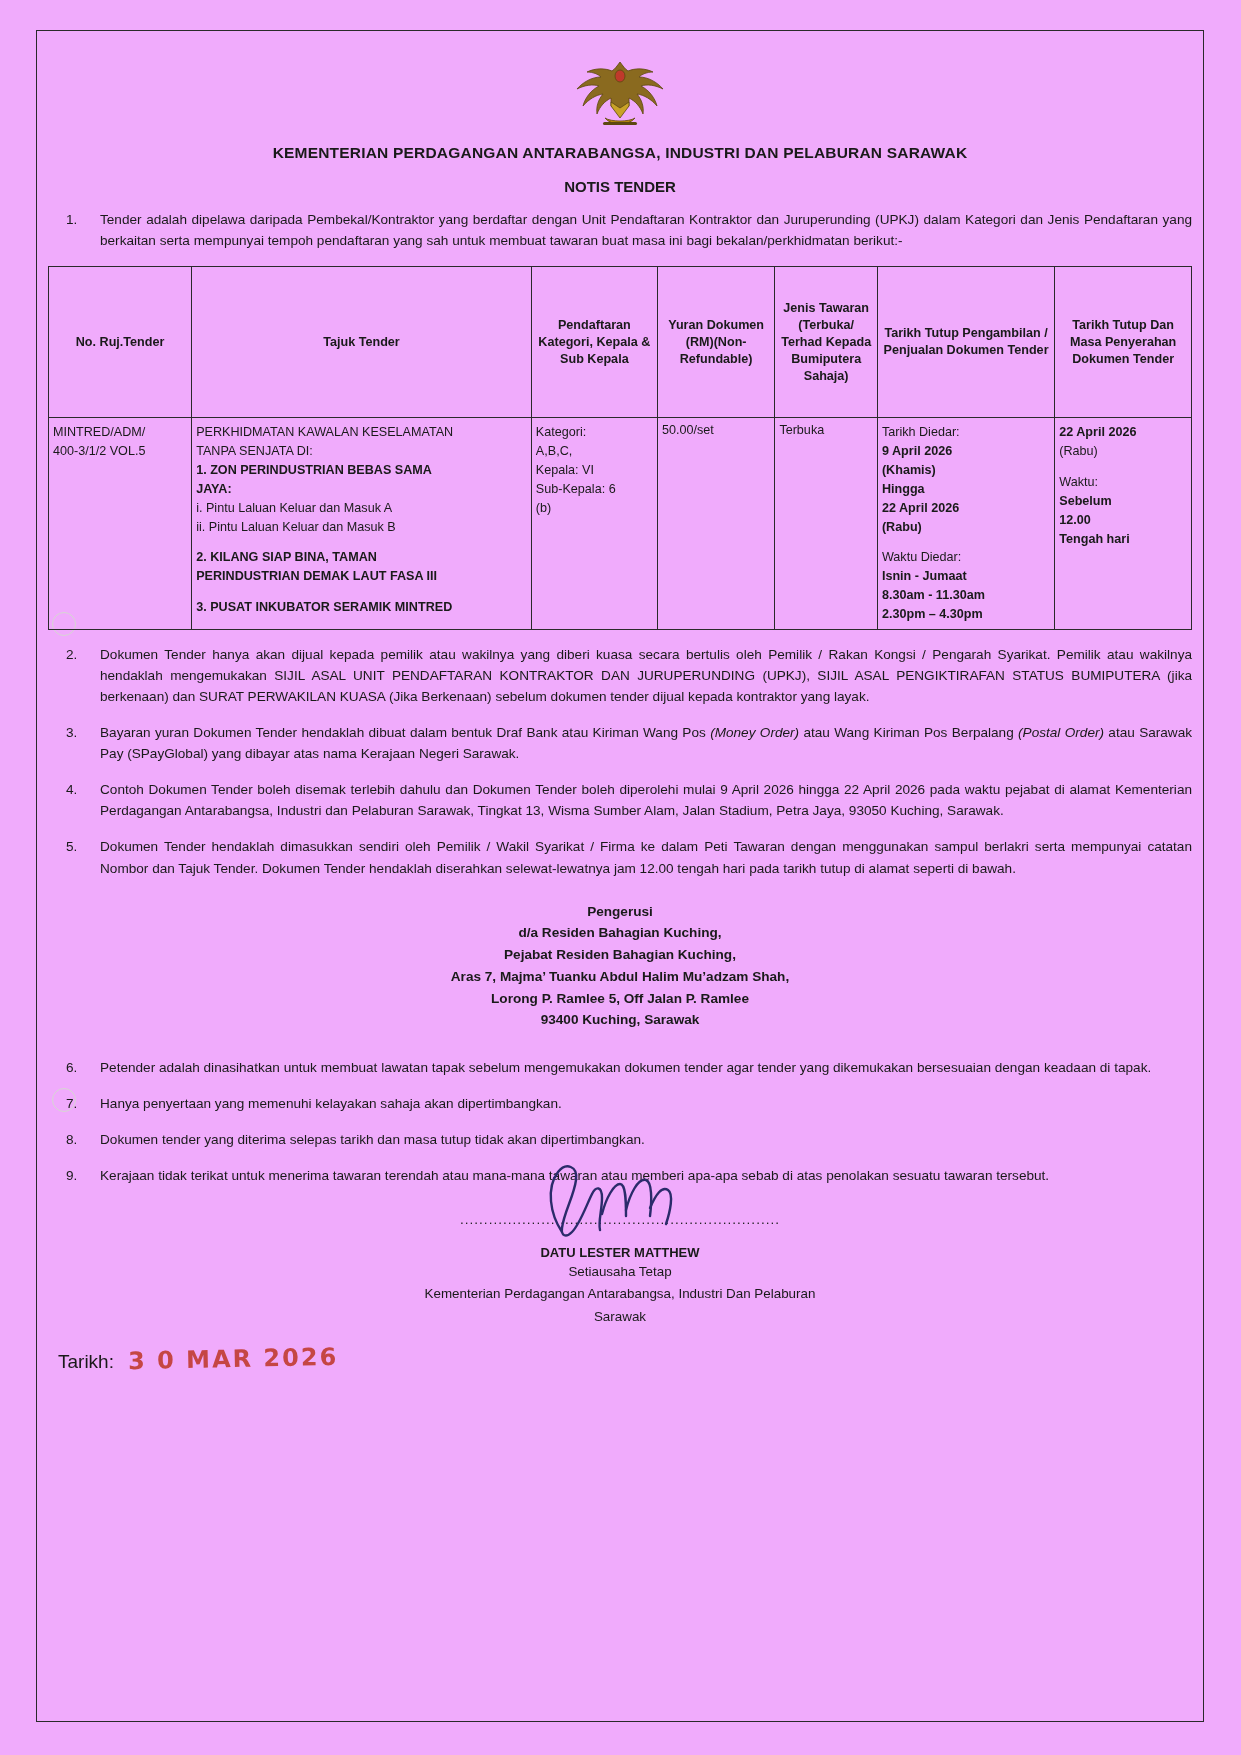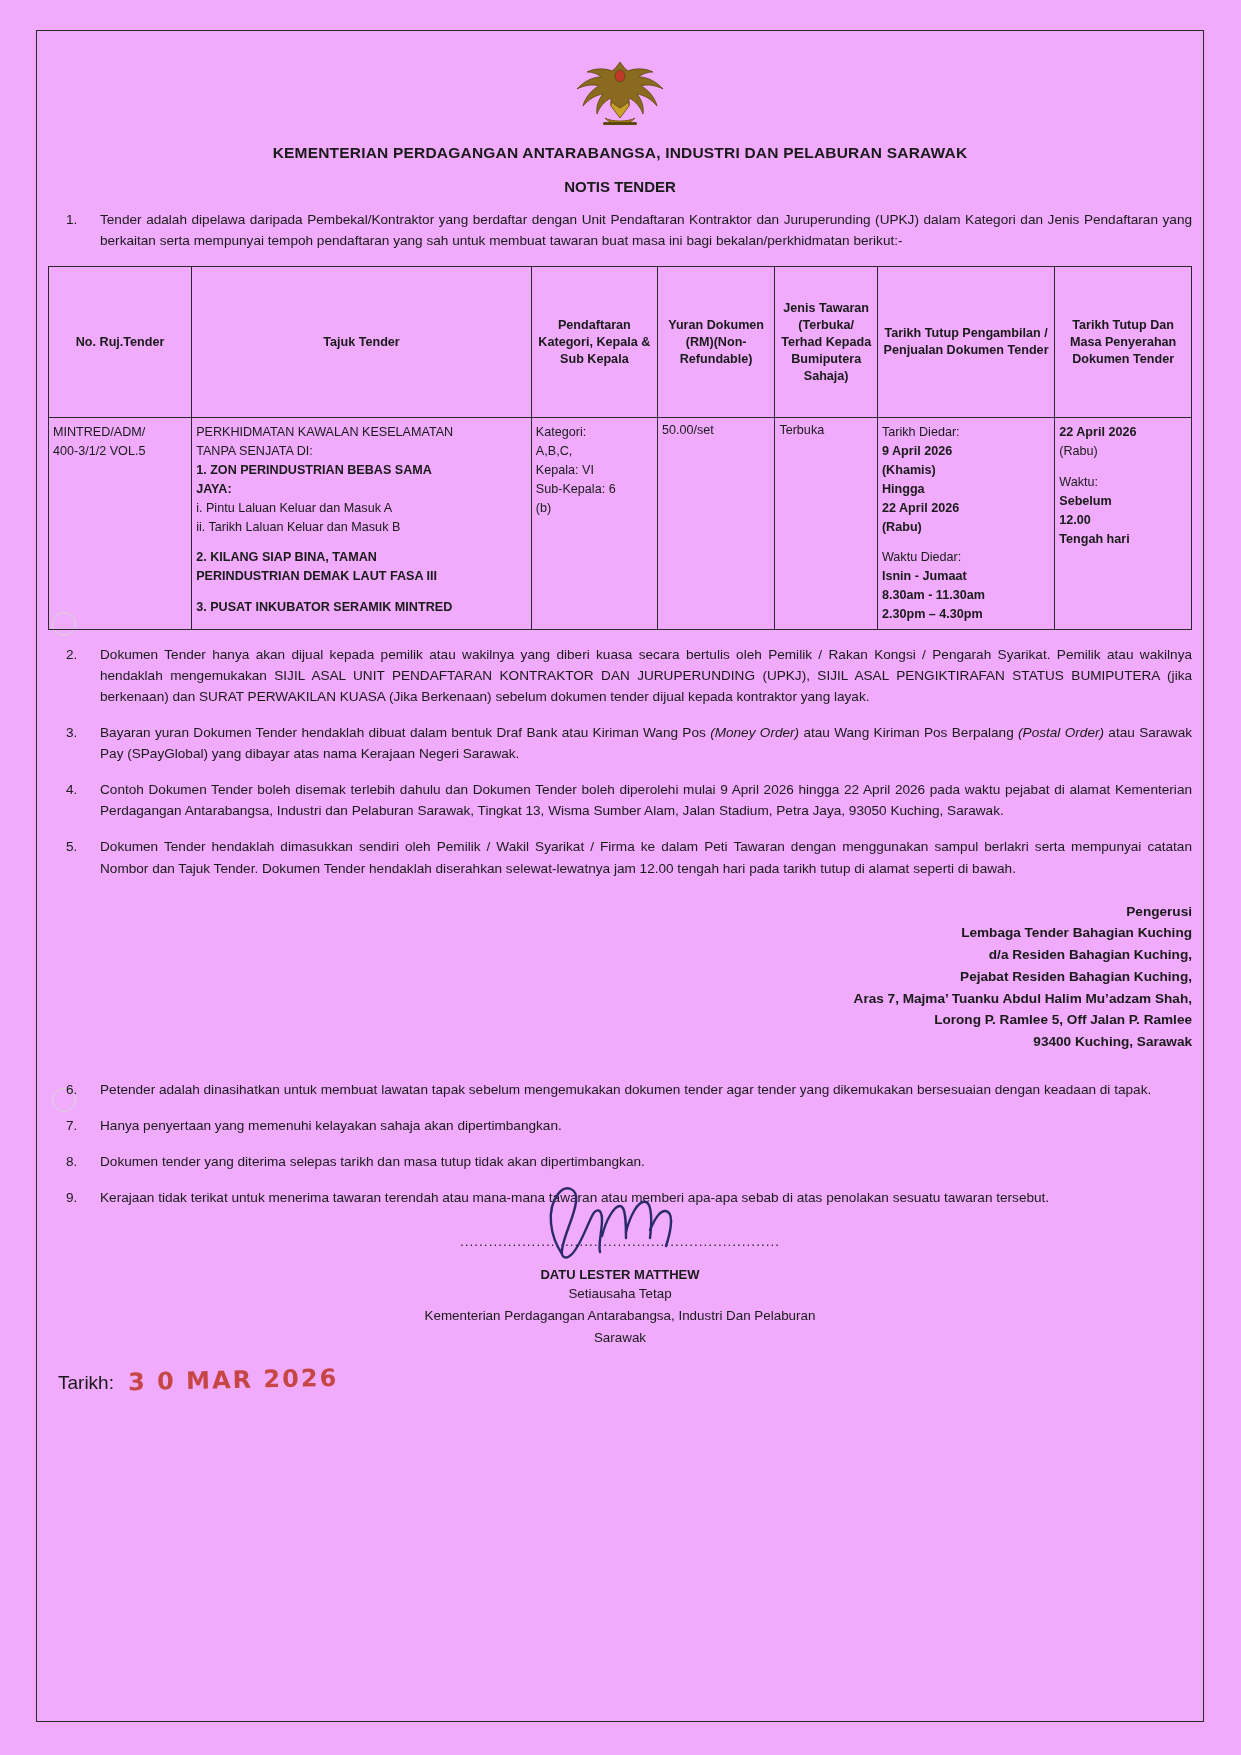--- a/index.html
+++ b/index.html
@@ -108,21 +108,21 @@
     height: 140px;
   }
   td.c { text-align: left; }
   td.l { text-align: left; }
   .cell-lines div { line-height: 1.5; }
   .blk { font-weight: bold; }
   .spacer { height: 12px; }
 
   
   .addr-block {
-    text-align: right;
+    text-align: center;
     font-size: 13.6px;
     font-weight: bold;
     line-height: 1.6;
     margin: 22px 0 26px 0;
   }
 
   .sign-area {
     margin-top: 26px;
     text-align: center;
     position: relative;
@@ -248,21 +248,21 @@
                 <div>400-3/1/2 VOL.5</div>
               </div>
           </td>
           <td class="l">
             <div class="cell-lines" id="cell-title">
                 <div>PERKHIDMATAN KAWALAN KESELAMATAN</div>
                 <div>TANPA SENJATA DI:</div>
                 <div class="blk">1. ZON PERINDUSTRIAN BEBAS SAMA</div>
                 <div class="blk">    JAYA:</div>
                 <div>i.  Pintu Laluan Keluar dan Masuk A</div>
-                <div>ii. Tarikh Laluan Keluar dan Masuk B</div>
+                <div>ii. Pintu Laluan Keluar dan Masuk B</div>
                 <div class="spacer">&nbsp;</div>
                 <div class="blk">2. KILANG SIAP BINA,   TAMAN</div>
                 <div class="blk">    PERINDUSTRIAN DEMAK LAUT FASA III</div>
                 <div class="spacer">&nbsp;</div>
                 <div class="blk">3. PUSAT INKUBATOR SERAMIK MINTRED</div>
               </div>
           </td>
           <td class="c">
             <div class="cell-lines" id="cell-reg">
                 <div>Kategori:</div>
@@ -327,21 +327,20 @@
 
     <div class="para">
       <div class="num">5.</div>
       <div class="txt">
         <span>Dokumen Tender hendaklah dimasukkan sendiri oleh Pemilik / Wakil Syarikat / Firma ke dalam Peti Tawaran dengan menggunakan </span><b>sampul berlakri</b><span> serta mempunyai catatan </span><b>Nombor</b><span> dan </span><b>Tajuk Tender</b><span>. Dokumen Tender hendaklah diserahkan selewat-lewatnya </span><b>jam 12.00 tengah hari</b><span> pada tarikh tutup di alamat seperti di bawah.</span>
       </div>
     </div>
 
     <div class="addr-block" id="addr-block">
         <div>Pengerusi</div>
-        <div>Lembaga Tender Bahagian Kuching</div>
         <div>d/a Residen Bahagian Kuching,</div>
         <div>Pejabat Residen Bahagian Kuching,</div>
         <div>Aras 7, Majma’ Tuanku Abdul Halim Mu’adzam Shah,</div>
         <div>Lorong P. Ramlee 5, Off Jalan P. Ramlee</div>
         <div>93400 Kuching, Sarawak</div>
       </div>
 
     <div class="para">
       <div class="num">6.</div>
       <div class="txt">Petender adalah dinasihatkan untuk membuat lawatan tapak sebelum mengemukakan dokumen tender agar tender yang dikemukakan bersesuaian dengan keadaan di tapak.</div>

